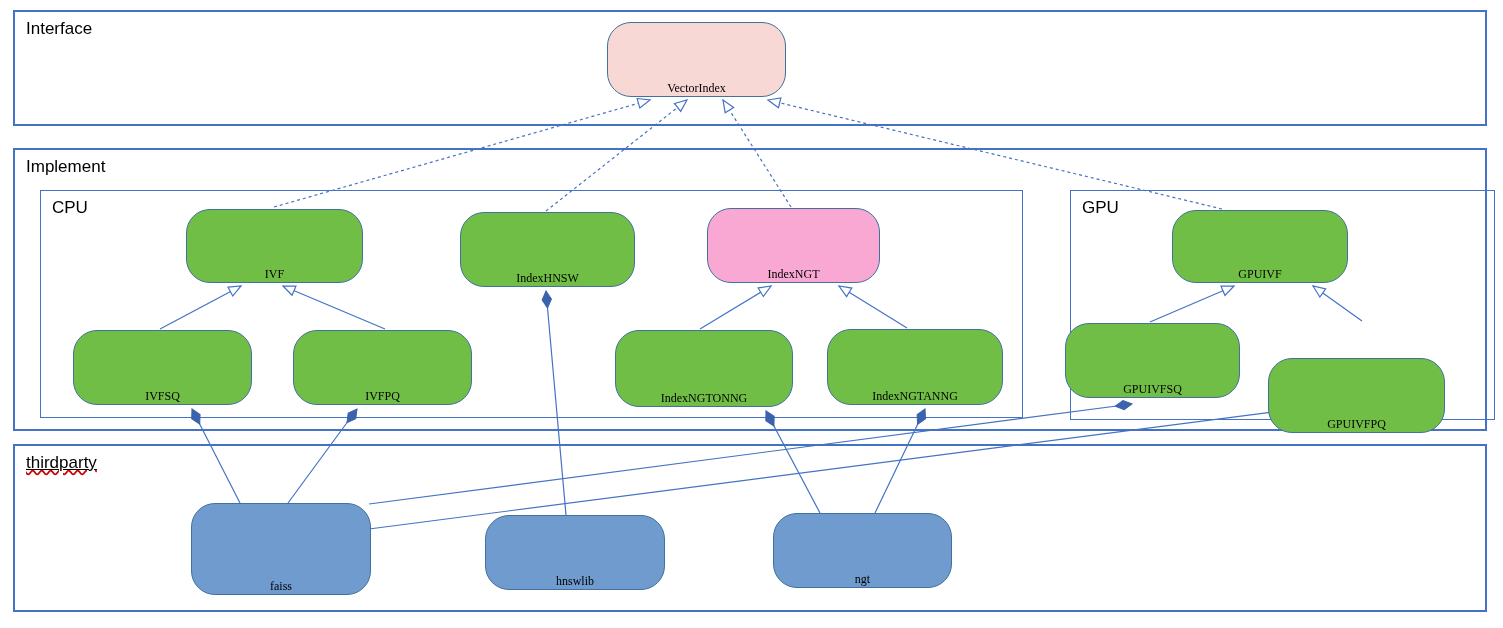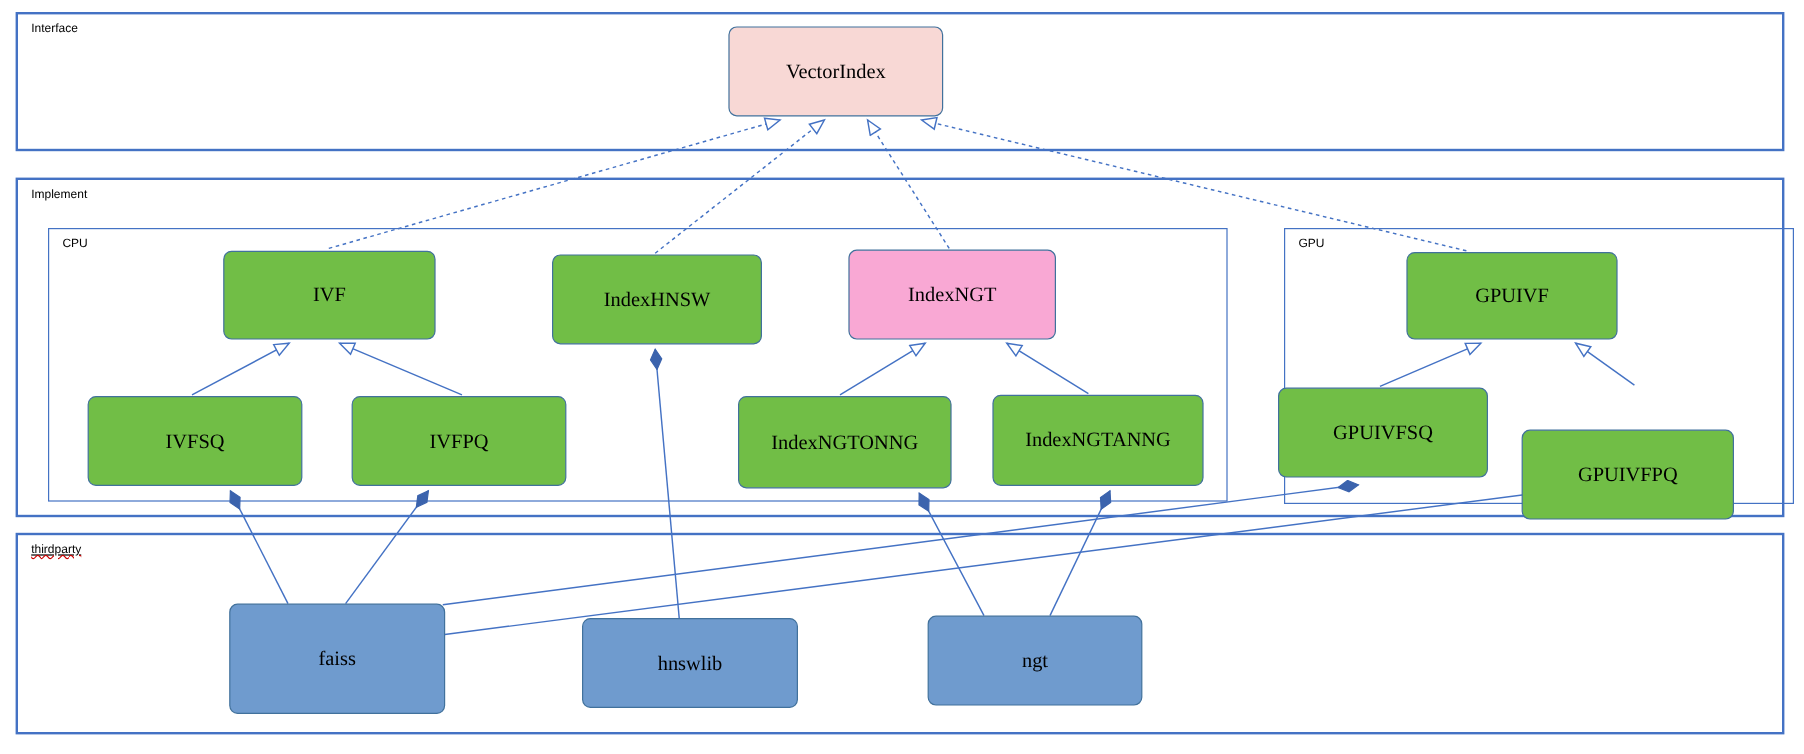--- a/index.html
+++ b/index.html
@@ -13,30 +13,30 @@
     border:2px solid #4472c4; background:transparent; z-index:1;
   }
   .section.inner { border-width:1.5px; }
   .sec-interface  { left:13px;  top:10px;  width:1474px; height:116px; }
   .sec-implement  { left:13px;  top:148px; width:1474px; height:283px; }
   .sec-cpu        { left:40px;  top:190px; width:983px;  height:228px; }
   .sec-gpu        { left:1070px;top:190px; width:425px;  height:230px; }
   .sec-thirdparty { left:13px;  top:444px; width:1474px; height:168px; }
   .sec-label {
     position:absolute; top:7px; left:11px;
-    font-size:10px; color:#000; white-space:nowrap;
+    font-size:17px; color:#000; white-space:nowrap;
   }
   .underlined { text-decoration: underline; }
   .wavy { text-decoration: underline wavy #cc0000; }
   .edges { position:absolute; left:0; top:0; z-index:2; pointer-events:none; }
   .node {
     position:absolute; box-sizing:border-box; z-index:3;
-    display:flex; align-items:center; justify-content:center;
-    border:1.5px solid #41719c; border-radius:7px;
-    font-family:"Liberation Serif", serif; font-size:17px; color:#000;
+    display:flex; align-items:flex-end; justify-content:center;
+    border:1.5px solid #41719c; border-radius:24px;
+    font-family:"Liberation Serif", serif; font-size:12px; color:#000;
     text-align:center;
   }
 </style>
 </head>
 <body>
 
 <div id="stage">
 
   <div class="section sec-interface">
     <span class="sec-label">Interface</span>

